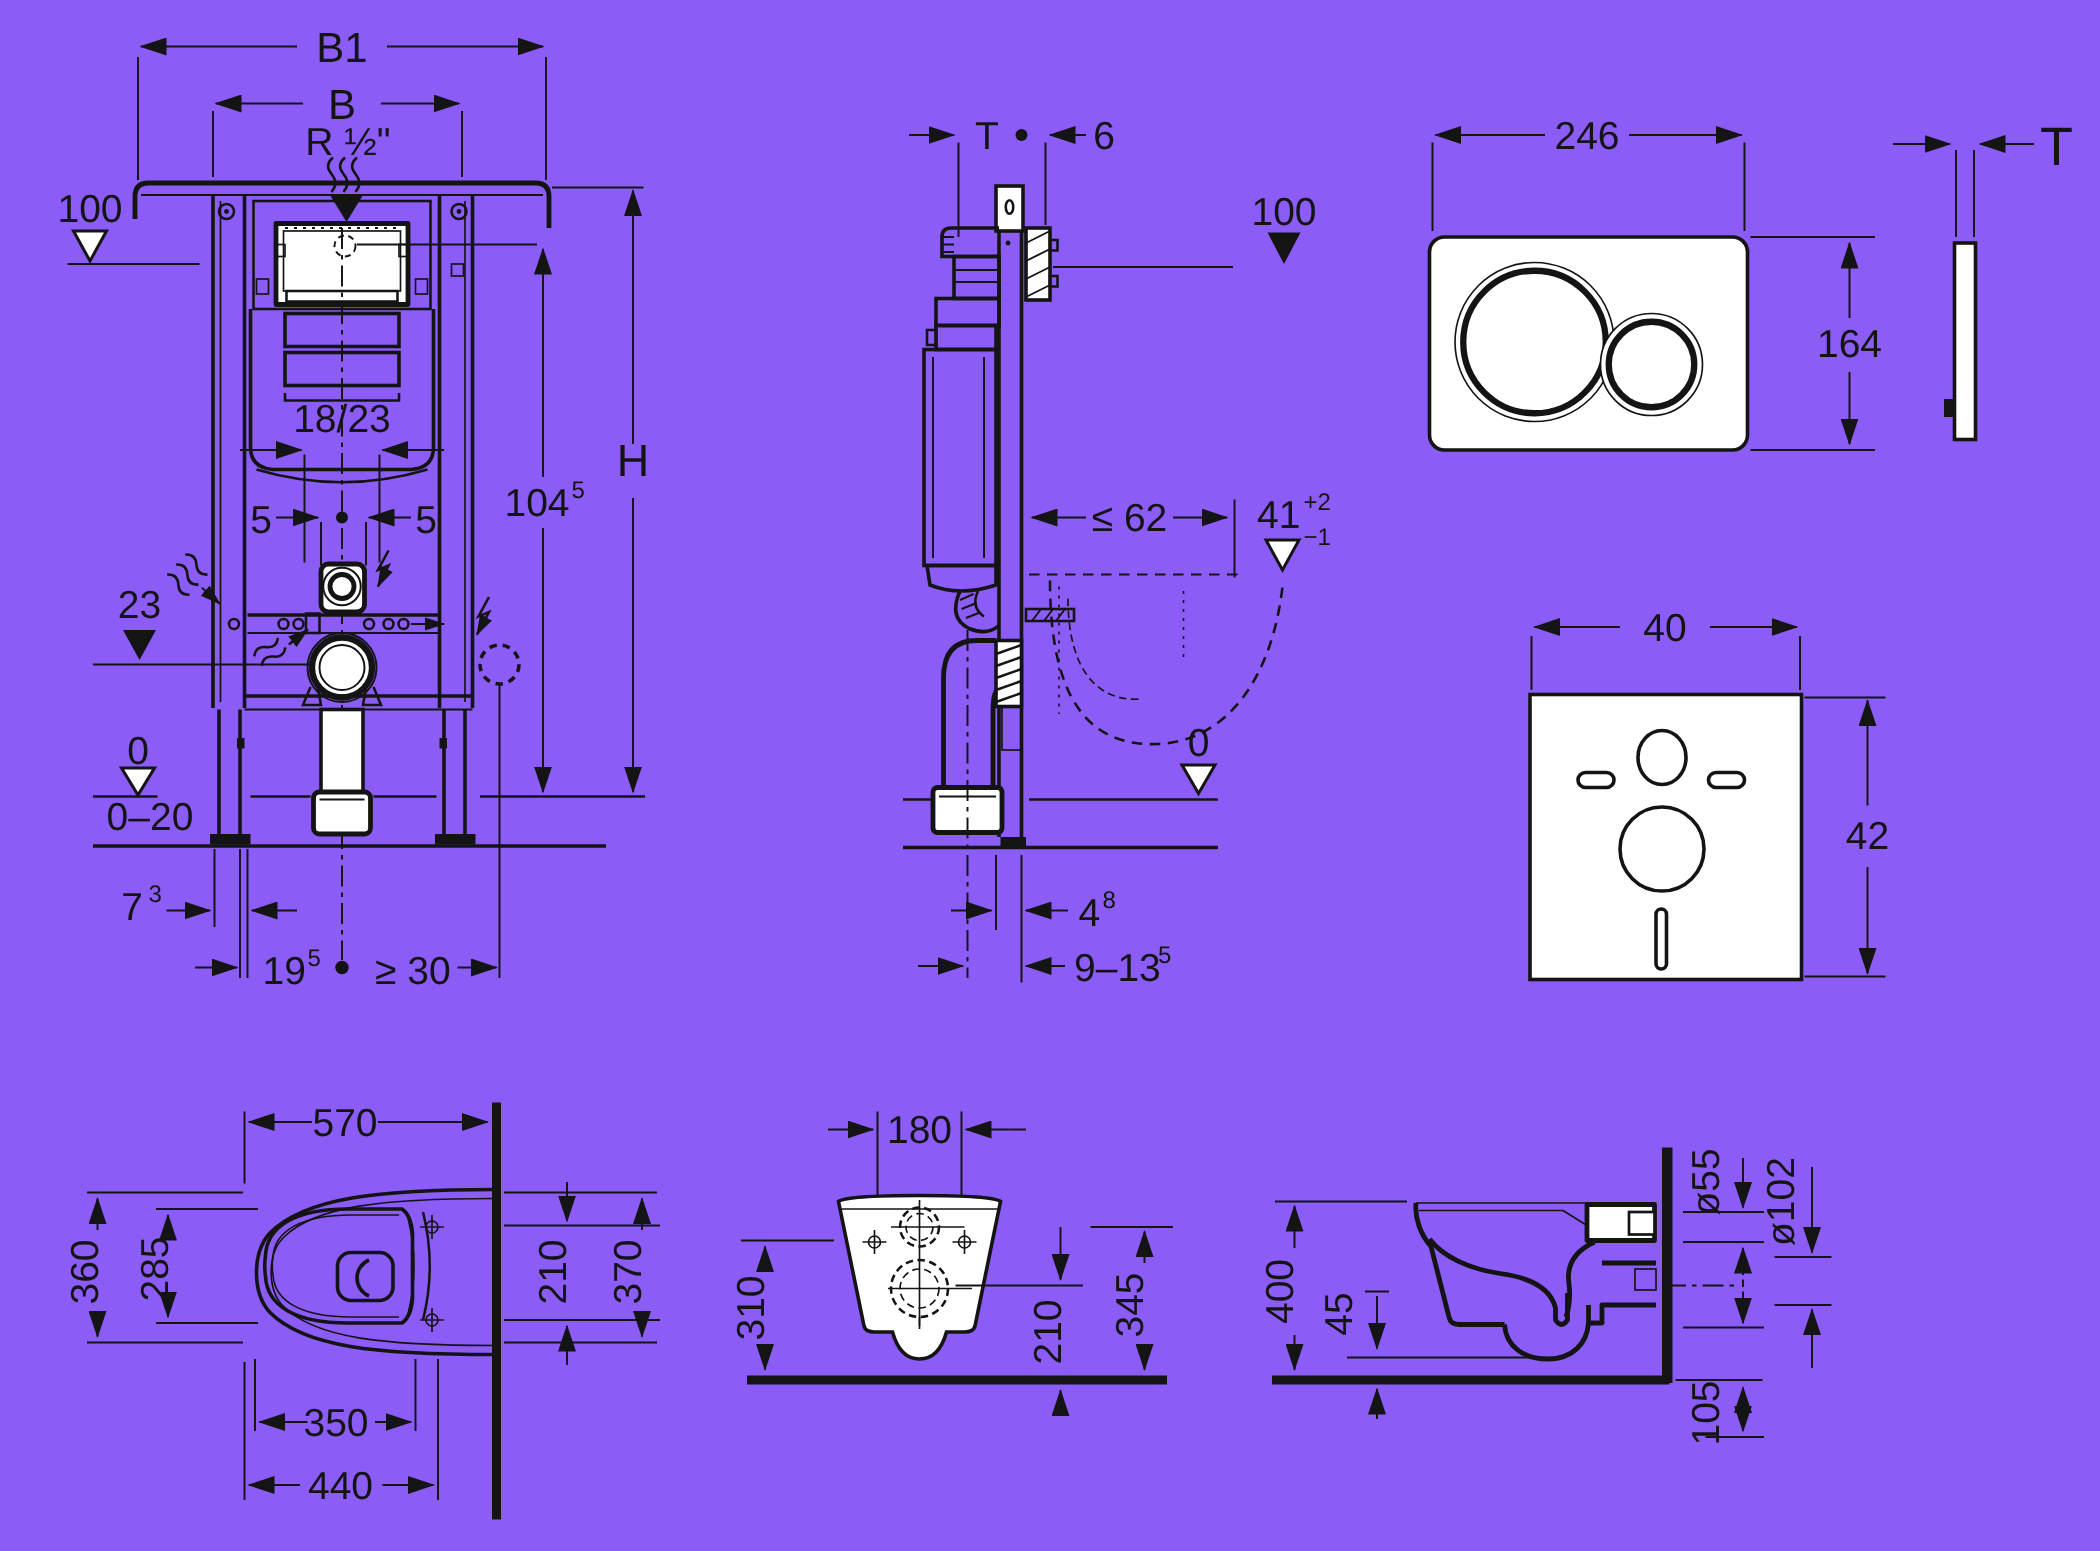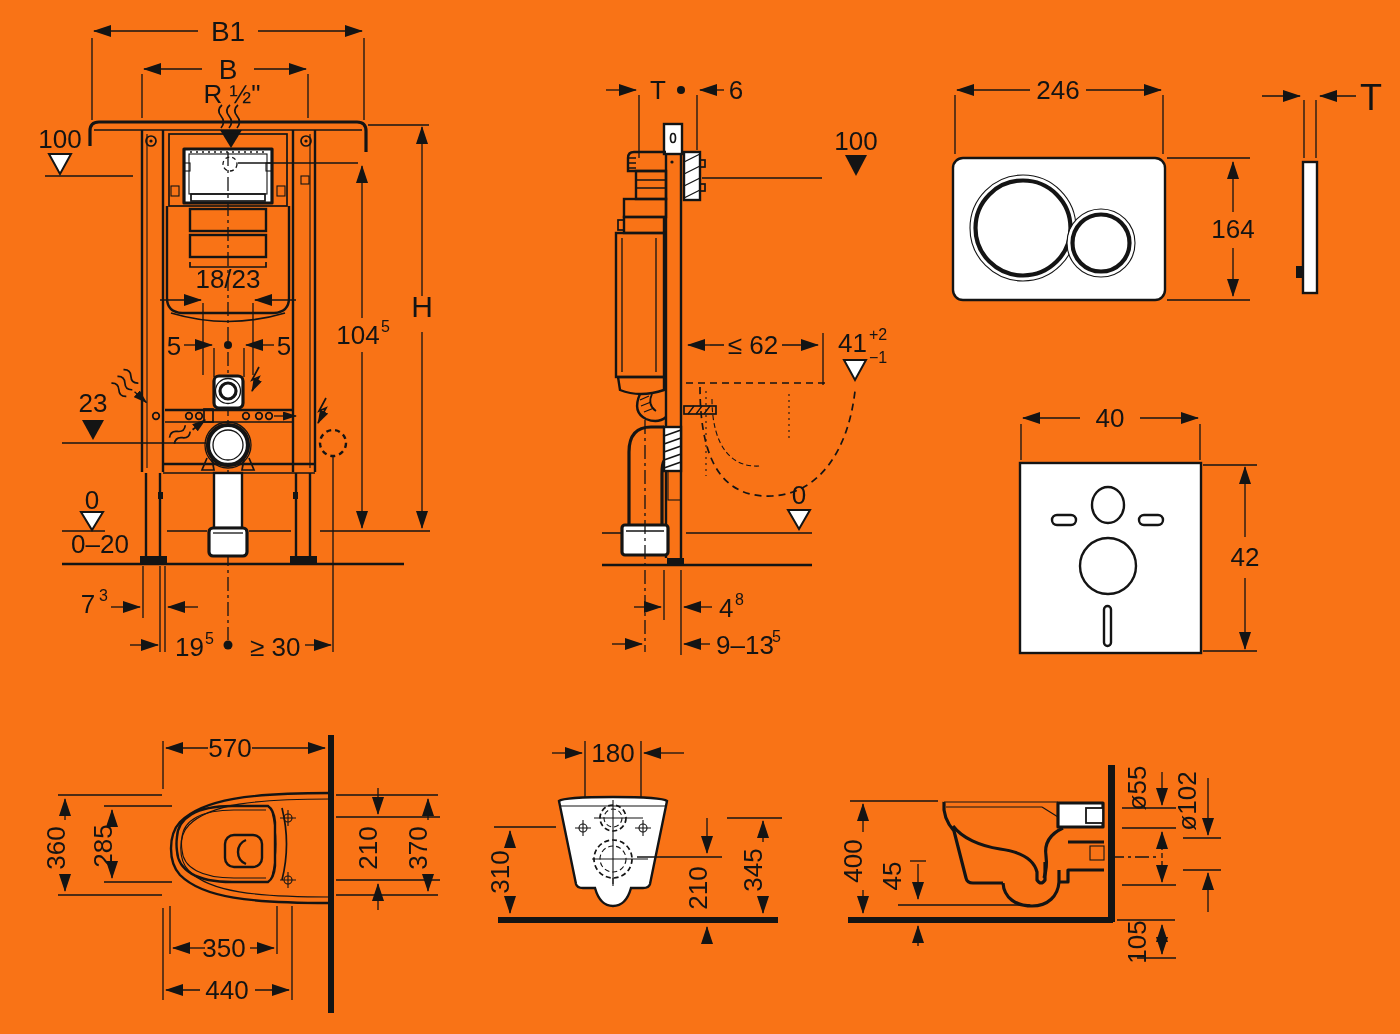--- a/index.html
+++ b/index.html
@@ -1,16 +1,16 @@
 <!DOCTYPE html>
 <html><head>
 <meta charset="utf-8">
 <style>
   html,body{margin:0;padding:0;background:#fff}
-  #stage{position:relative;width:1400px;height:1034px;background:#f97316;overflow:hidden}
+  #stage{position:relative;width:1400px;height:1034px;background:#8b5cf6;overflow:hidden}
   svg{position:absolute;left:0;top:0}
   .d{stroke:#141414;stroke-width:1.3;fill:none}
   .l{stroke:#141414;stroke-width:1.7;fill:none}
   .b2{stroke:#141414;stroke-width:2.4;fill:none}
   .b3{stroke:#141414;stroke-width:3.2;fill:none;stroke-linejoin:round}
   .b4{stroke:#141414;stroke-width:4.2;fill:none}
   .thin{stroke:#141414;stroke-width:1.1;fill:none}
   .wf{fill:#ffffff}
   .ink{fill:#141414}
   .dsh{stroke-dasharray:7 5}

